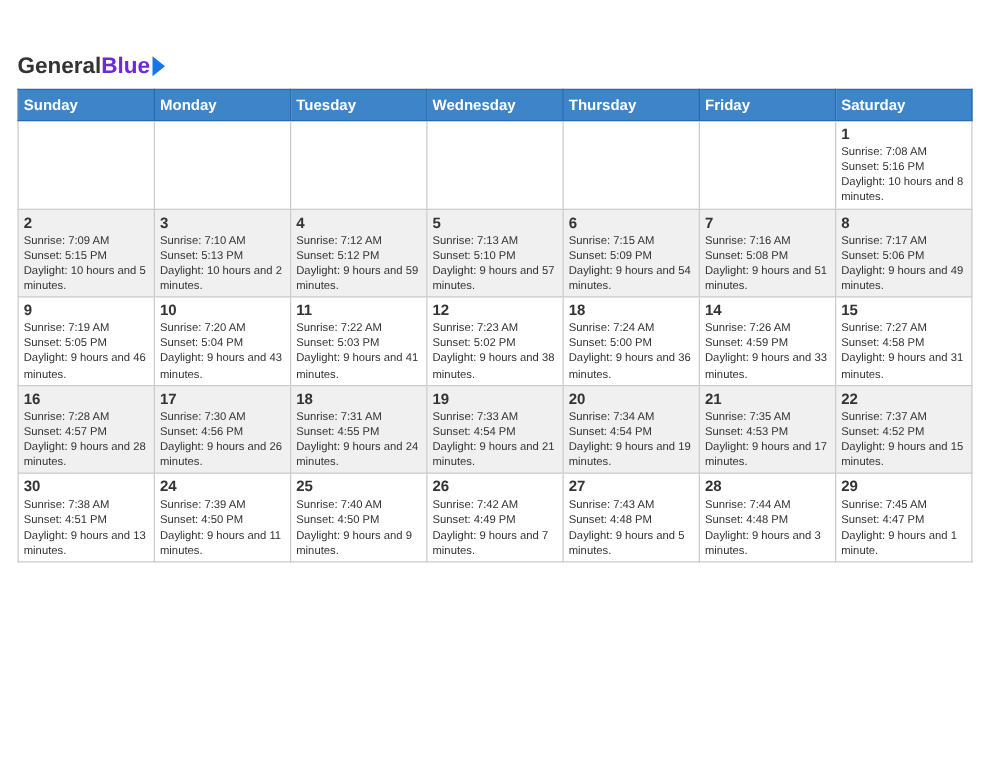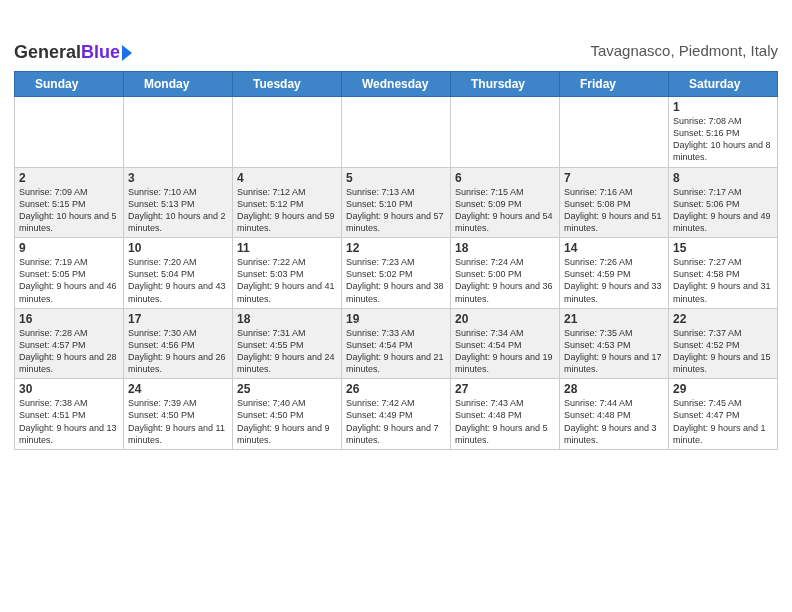--- a/index.html
+++ b/index.html
@@ -67,21 +67,21 @@
     .calendar {
       width: 100%;
       border-collapse: collapse;
       border: 1px solid #ccc;
     }
     .calendar th {
       background-color: #3d85c8;
       color: #fff;
       font-size: 12px;
       font-weight: bold;
-      padding: 5px 20px;
+      padding: 5px 4px;
       text-align: left;
       border: 1px solid #2a6aad;
     }
     .calendar td {
       vertical-align: top;
       border: 1px solid #ccc;
       padding: 3px 4px;
       width: calc(100% / 7);
       font-size: 9.5px;
       color: #333;
@@ -112,21 +112,20 @@
 <div class="page">
   <div class="header">
     <div class="logo">
       <div class="logo-text">
         <span class="logo-general">General</span>
         <span class="logo-blue">Blue</span>
         <div class="logo-triangle"></div>
       </div>
     </div>
     <div class="title-section">
-      <div class="subtitle">Tavagnasco, Piedmont, Italy</div>
     </div>
   </div>
 
   <table class="calendar">
     <thead>
       <tr>
         <th>Sunday</th>
         <th>Monday</th>
         <th>Tuesday</th>
         <th>Wednesday</th>

